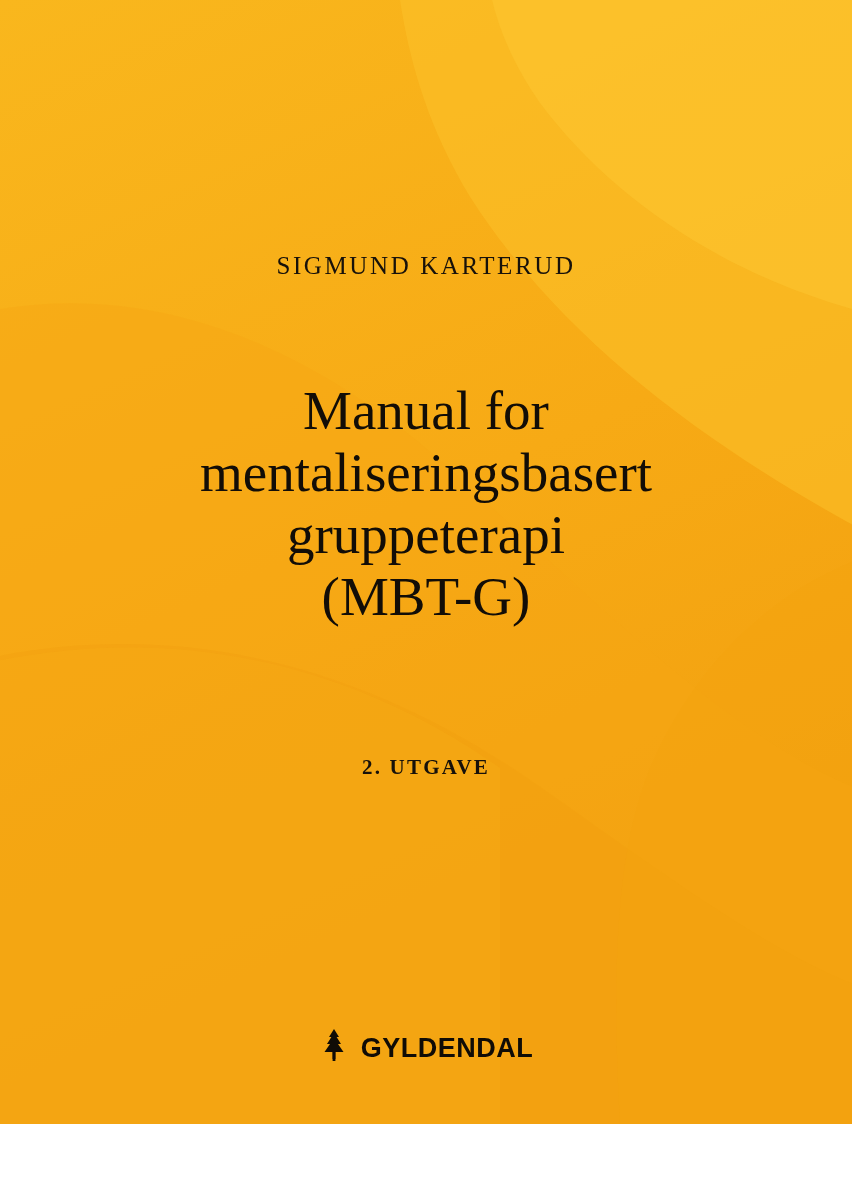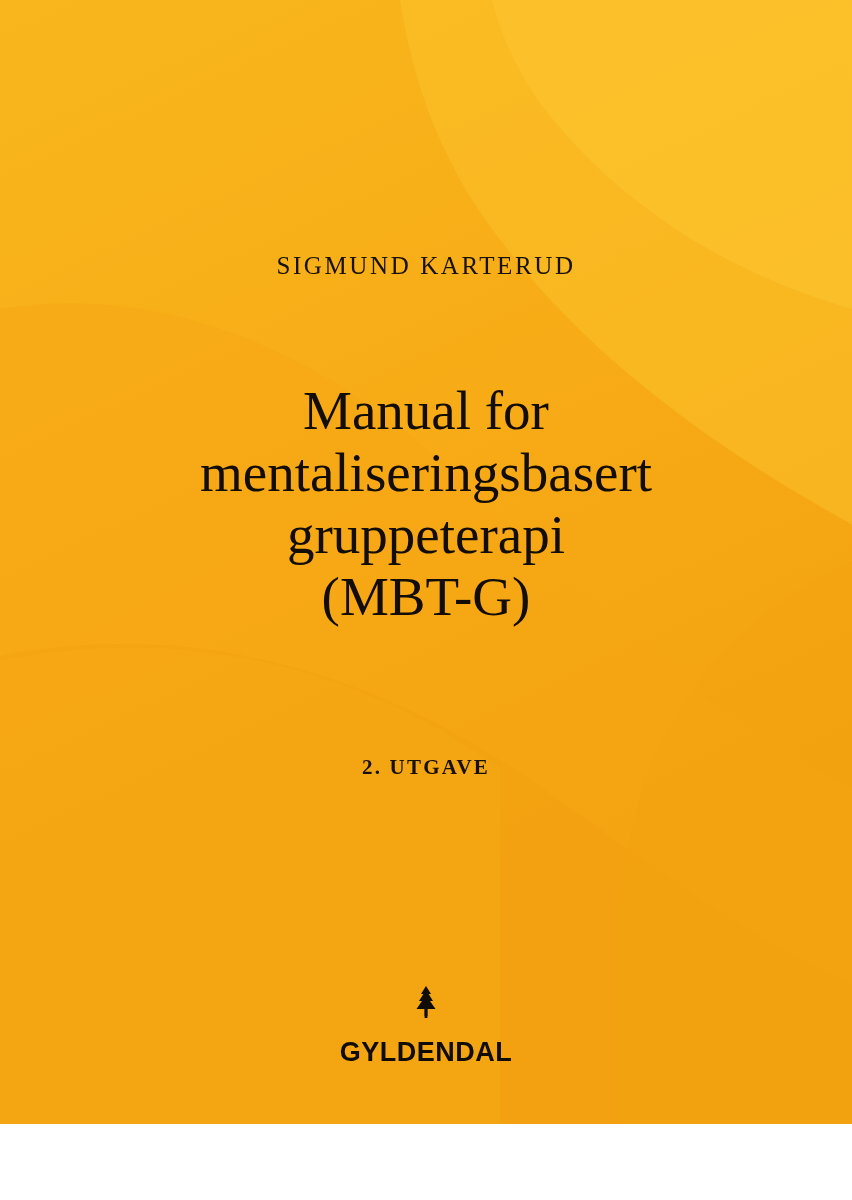--- a/index.html
+++ b/index.html
@@ -71,21 +71,20 @@
 
   .publisher {
     position: absolute;
     bottom: 56px;
     left: 0;
     right: 0;
     display: flex;
     align-items: center;
     justify-content: center;
     gap: 12px;
-    flex-direction: column;
   }
 
   .publisher-name {
     font-family: "Liberation Sans", sans-serif;
     font-weight: 700;
     font-size: 27px;
     letter-spacing: 0.5px;
     color: #100c06;
   }
 

